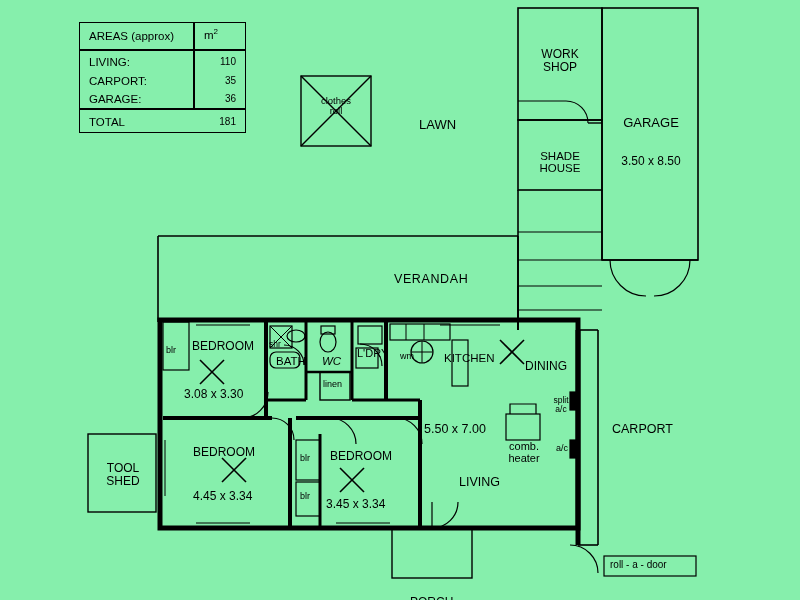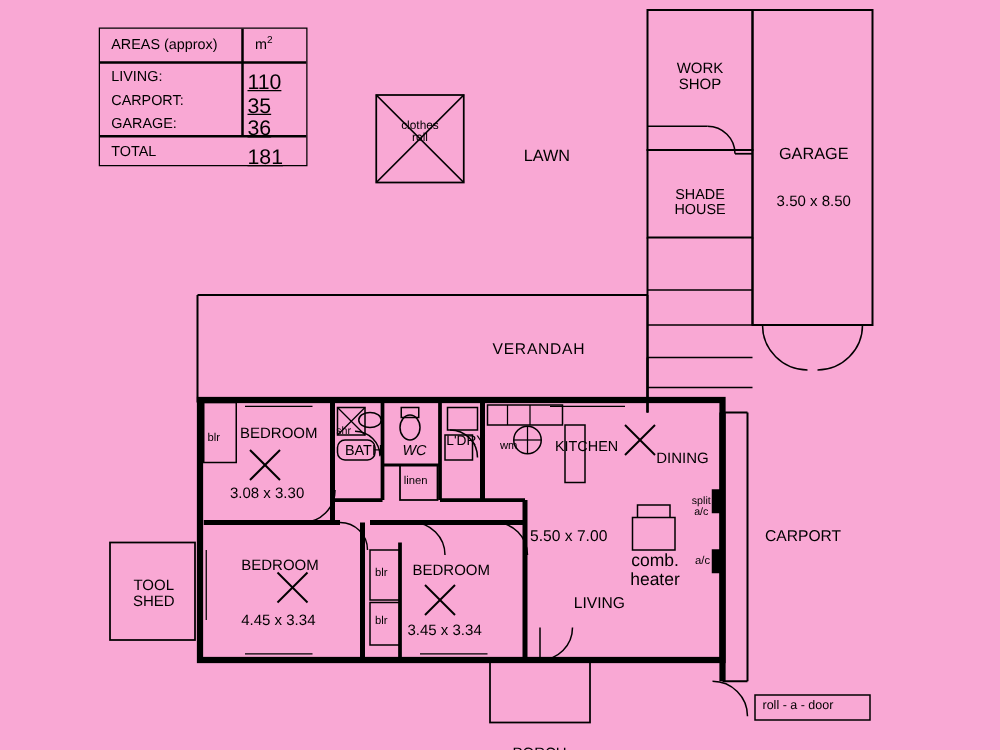--- a/index.html
+++ b/index.html
@@ -7,21 +7,21 @@
     padding: 0;
     background: #ffffff;
   }
   body {
     font-family: "Liberation Sans", sans-serif;
   }
   #plan {
     position: relative;
     width: 800px;
     height: 600px;
-    background: #f9a8d4;
+    background: #86efac;
     overflow: hidden;
   }
   .txt {
     position: absolute;
     color: #000000;
     font-family: "Liberation Sans", sans-serif;
     white-space: pre;
     line-height: 1.05;
   }
   .ctr { text-align: center; }
@@ -53,26 +53,25 @@
     left: 0; top: 85px; width: 100%; height: 1.5px; background: #000;
   }
   .legend .lbl {
     position: absolute;
     font-size: 11.5px;
     color: #000;
     white-space: pre;
   }
   .legend .val {
     position: absolute;
-    font-size: 17px;
+    font-size: 10px;
     color: #000;
-    text-align: left;
+    text-align: right;
     width: 38px;
     white-space: pre;
-    text-decoration: underline;
   }
   .sup { font-size: 8px; vertical-align: super; }
   svg.overlay {
     position: absolute;
     left: 0; top: 0;
     width: 800px; height: 600px;
     pointer-events: none;
   }
 </style>
 </head>
@@ -272,21 +271,21 @@
   <div class="txt" style="left:322px; top:355px; font-size:11.5px;font-style:italic;">WC</div>
   <div class="txt" style="left:323px; top:380px; font-size:9px;">linen</div>
   <div class="txt" style="left:357px; top:348px; font-size:11px;">L'DRY</div>
   <div class="txt" style="left:400px; top:352px; font-size:9px;">wm</div>
 
   <div class="txt" style="left:444px; top:352px; font-size:11.5px;">KITCHEN</div>
   <div class="txt" style="left:525px; top:360px; font-size:12px;">DINING</div>
 
   <div class="txt" style="left:424px; top:423px; font-size:12.5px;">5.50 x 7.00</div>
   <div class="txt" style="left:459px; top:476px; font-size:12.5px;">LIVING</div>
-  <div class="txt ctr" style="left:503px; top:441px; width:42px; font-size:14px;">comb.
+  <div class="txt ctr" style="left:503px; top:441px; width:42px; font-size:11px;">comb.
 heater</div>
   <div class="txt ctr" style="left:548px; top:396px; width:26px; font-size:8.5px;">split
 a/c</div>
   <div class="txt" style="left:556px; top:444px; font-size:9px;">a/c</div>
 
   <div class="txt" style="left:612px; top:423px; font-size:12.5px;">CARPORT</div>
   <div class="txt ctr" style="left:96px; top:462px; width:54px; font-size:12px;">TOOL
 SHED</div>
   <div class="txt" style="left:410px; top:552px; font-size:12px;margin-top:44px;">PORCH</div>
   <div class="txt" style="left:610px; top:560px; font-size:10px;">roll - a - door</div>

